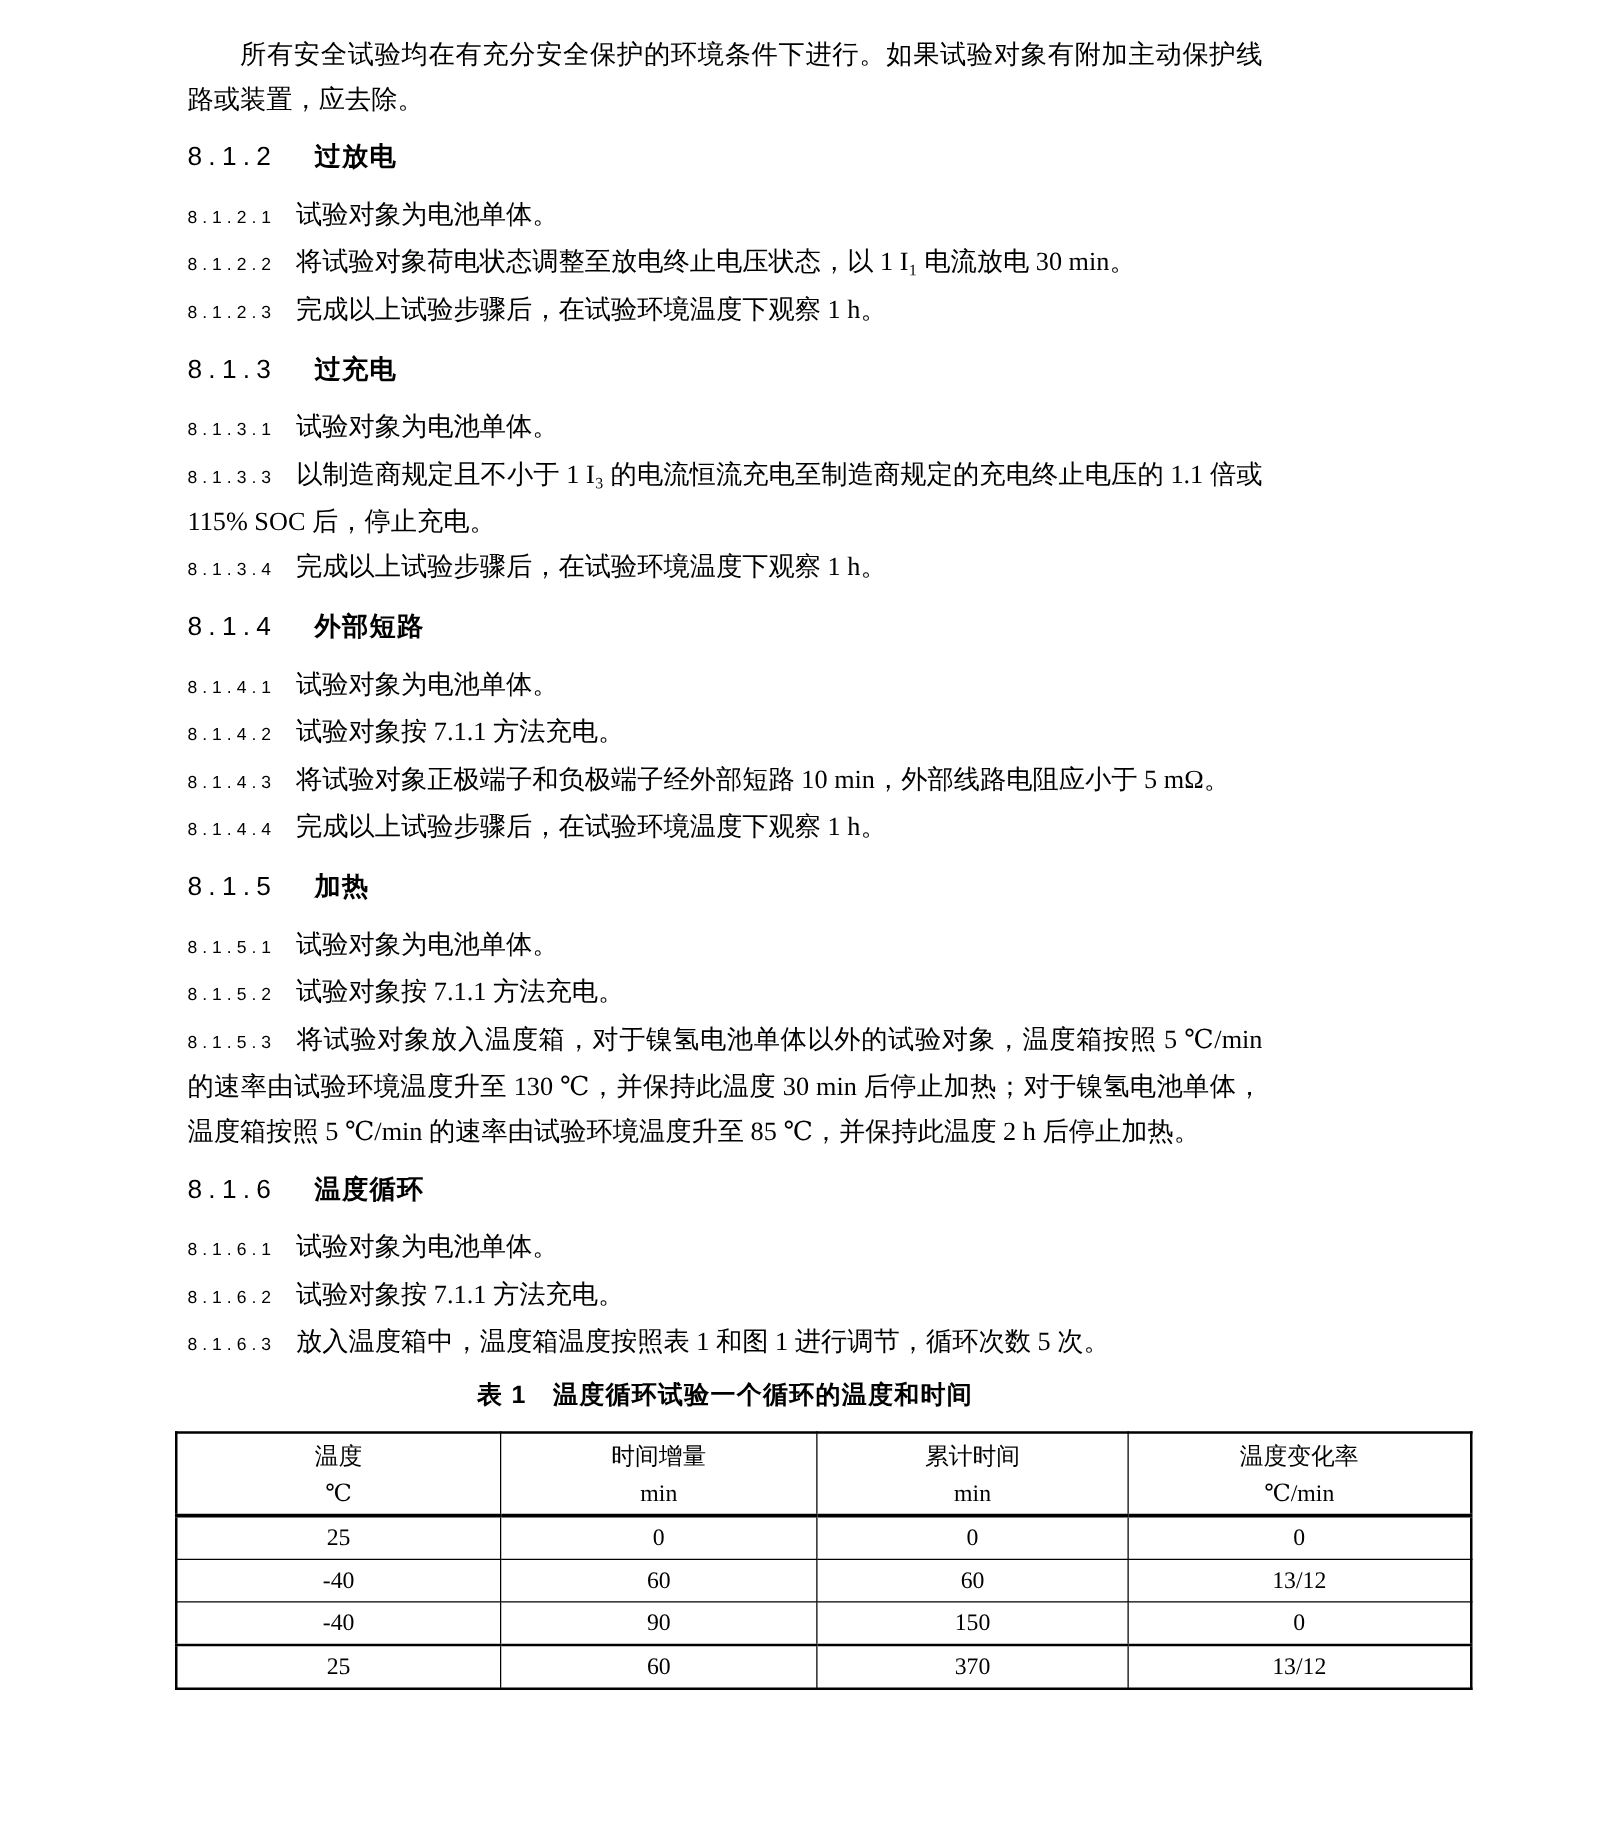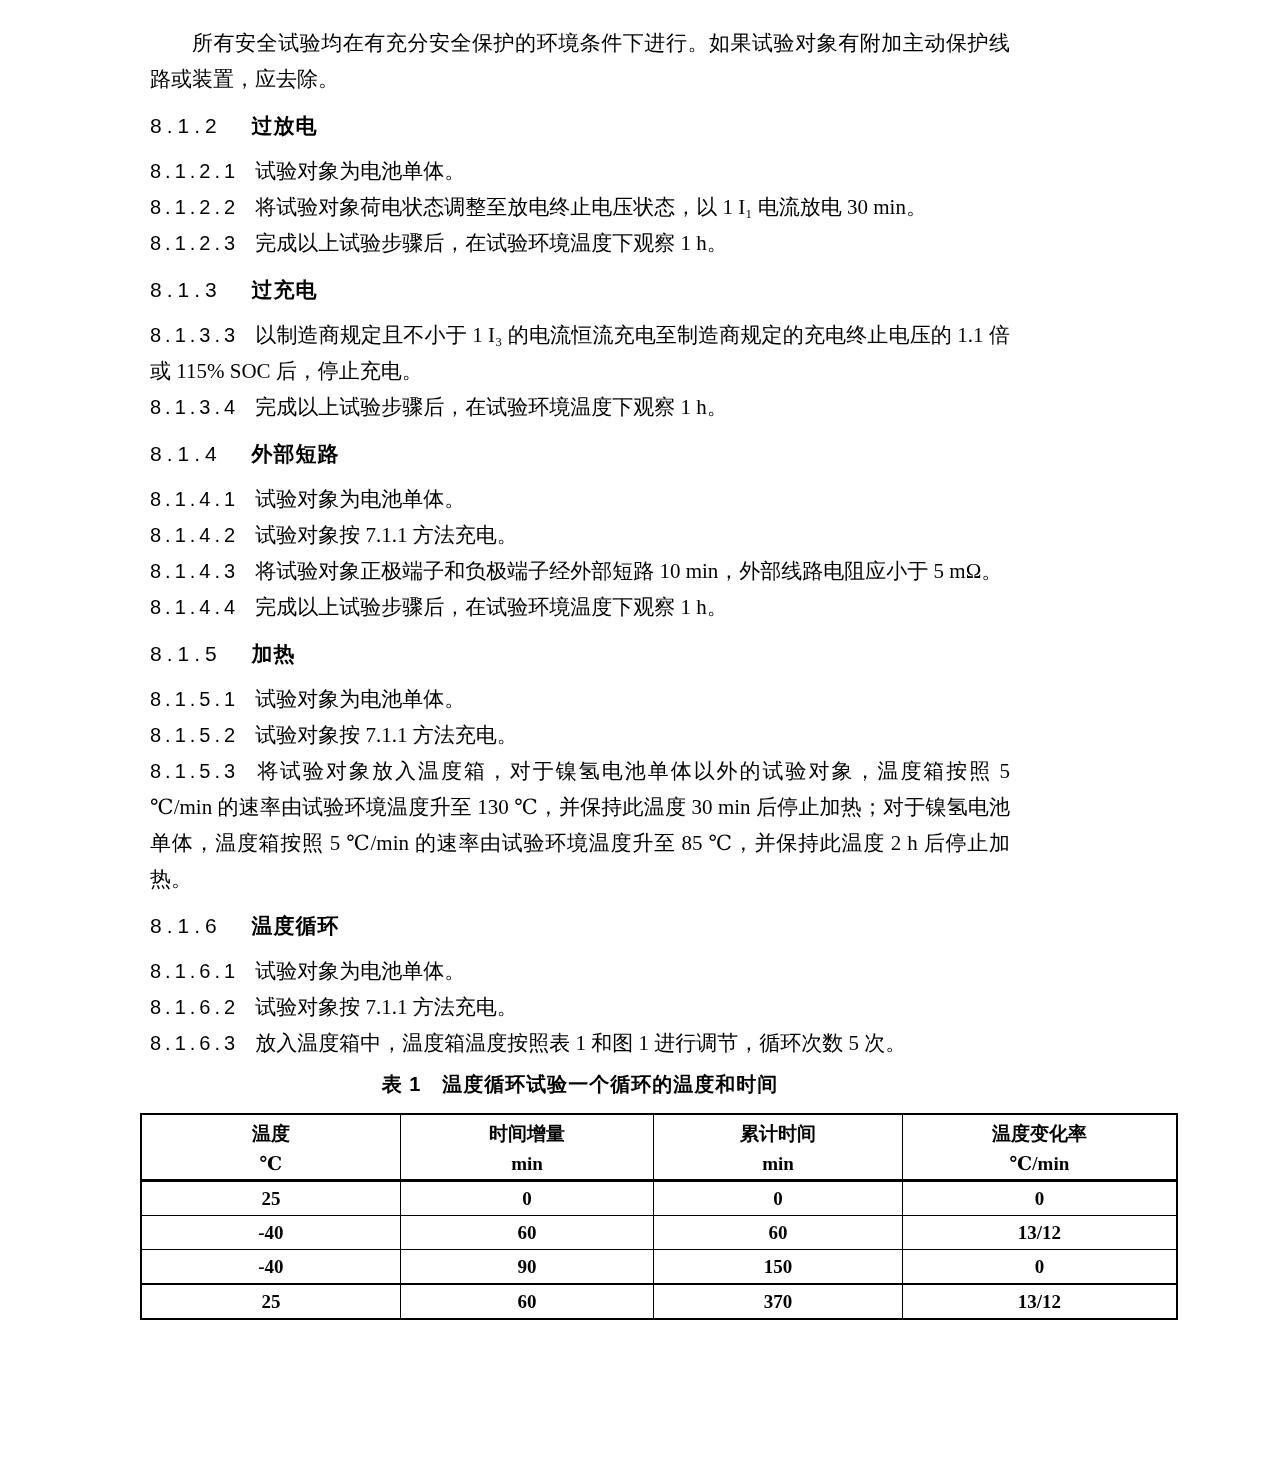--- a/index.html
+++ b/index.html
@@ -46,21 +46,21 @@
   }
   
   .clause {
     margin: 0;
     font-size: 21px;
     line-height: 36px;
     text-align: justify;
   }
   .clause .cnum {
     font-family: "Liberation Sans", "DejaVu Sans", sans-serif;
-    font-size: 20px;
+    font-size: 14px;
     letter-spacing: 4px;
     margin-right: 16px;
   }
   
   .tbl-title {
     margin: 10px 0 0 0;
     font-family: Liberation Sans, sans-serif;
     font-size: 20px;
     font-weight: bold;
     line-height: 26px;
@@ -73,21 +73,21 @@
     width: 1038px;
     table-layout: fixed;
     border-collapse: collapse;
     border: 2px solid #000;
   }
   table.datatable th,
   table.datatable td {
     border: 1px solid #000;
     text-align: center;
     vertical-align: middle;
-    font-weight: bold;
+    font-weight: normal;
     padding: 0;
   }
   table.datatable thead th {
     border-bottom: 3px solid #000;
     height: 64px;
     font-size: 19px;
   }
   table.datatable thead th .hl {
     line-height: 34px;
   }
@@ -125,20 +125,23 @@
   </p>
   <p class="clause">
     <span class="cnum">8.1.2.3</span><span class="ctext">完成以上试验步骤后，在试验环境温度下观察 1 h。</span>
   </p>
 
   <h2 class="sec">
     <span class="num">8.1.3</span>
     <span class="ttl">过充电</span>
   </h2>
   <p class="clause">
+    <span class="cnum">8.1.3.1</span><span class="ctext">试验对象为电池单体。</span>
+  </p>
+  <p class="clause">
     <span class="cnum">8.1.3.3</span><span class="ctext">以制造商规定且不小于 1 I₃ 的电流恒流充电至制造商规定的充电终止电压的 1.1 倍或 115% SOC 后，停止充电。</span>
   </p>
   <p class="clause">
     <span class="cnum">8.1.3.4</span><span class="ctext">完成以上试验步骤后，在试验环境温度下观察 1 h。</span>
   </p>
 
   <h2 class="sec">
     <span class="num">8.1.4</span>
     <span class="ttl">外部短路</span>
   </h2>

